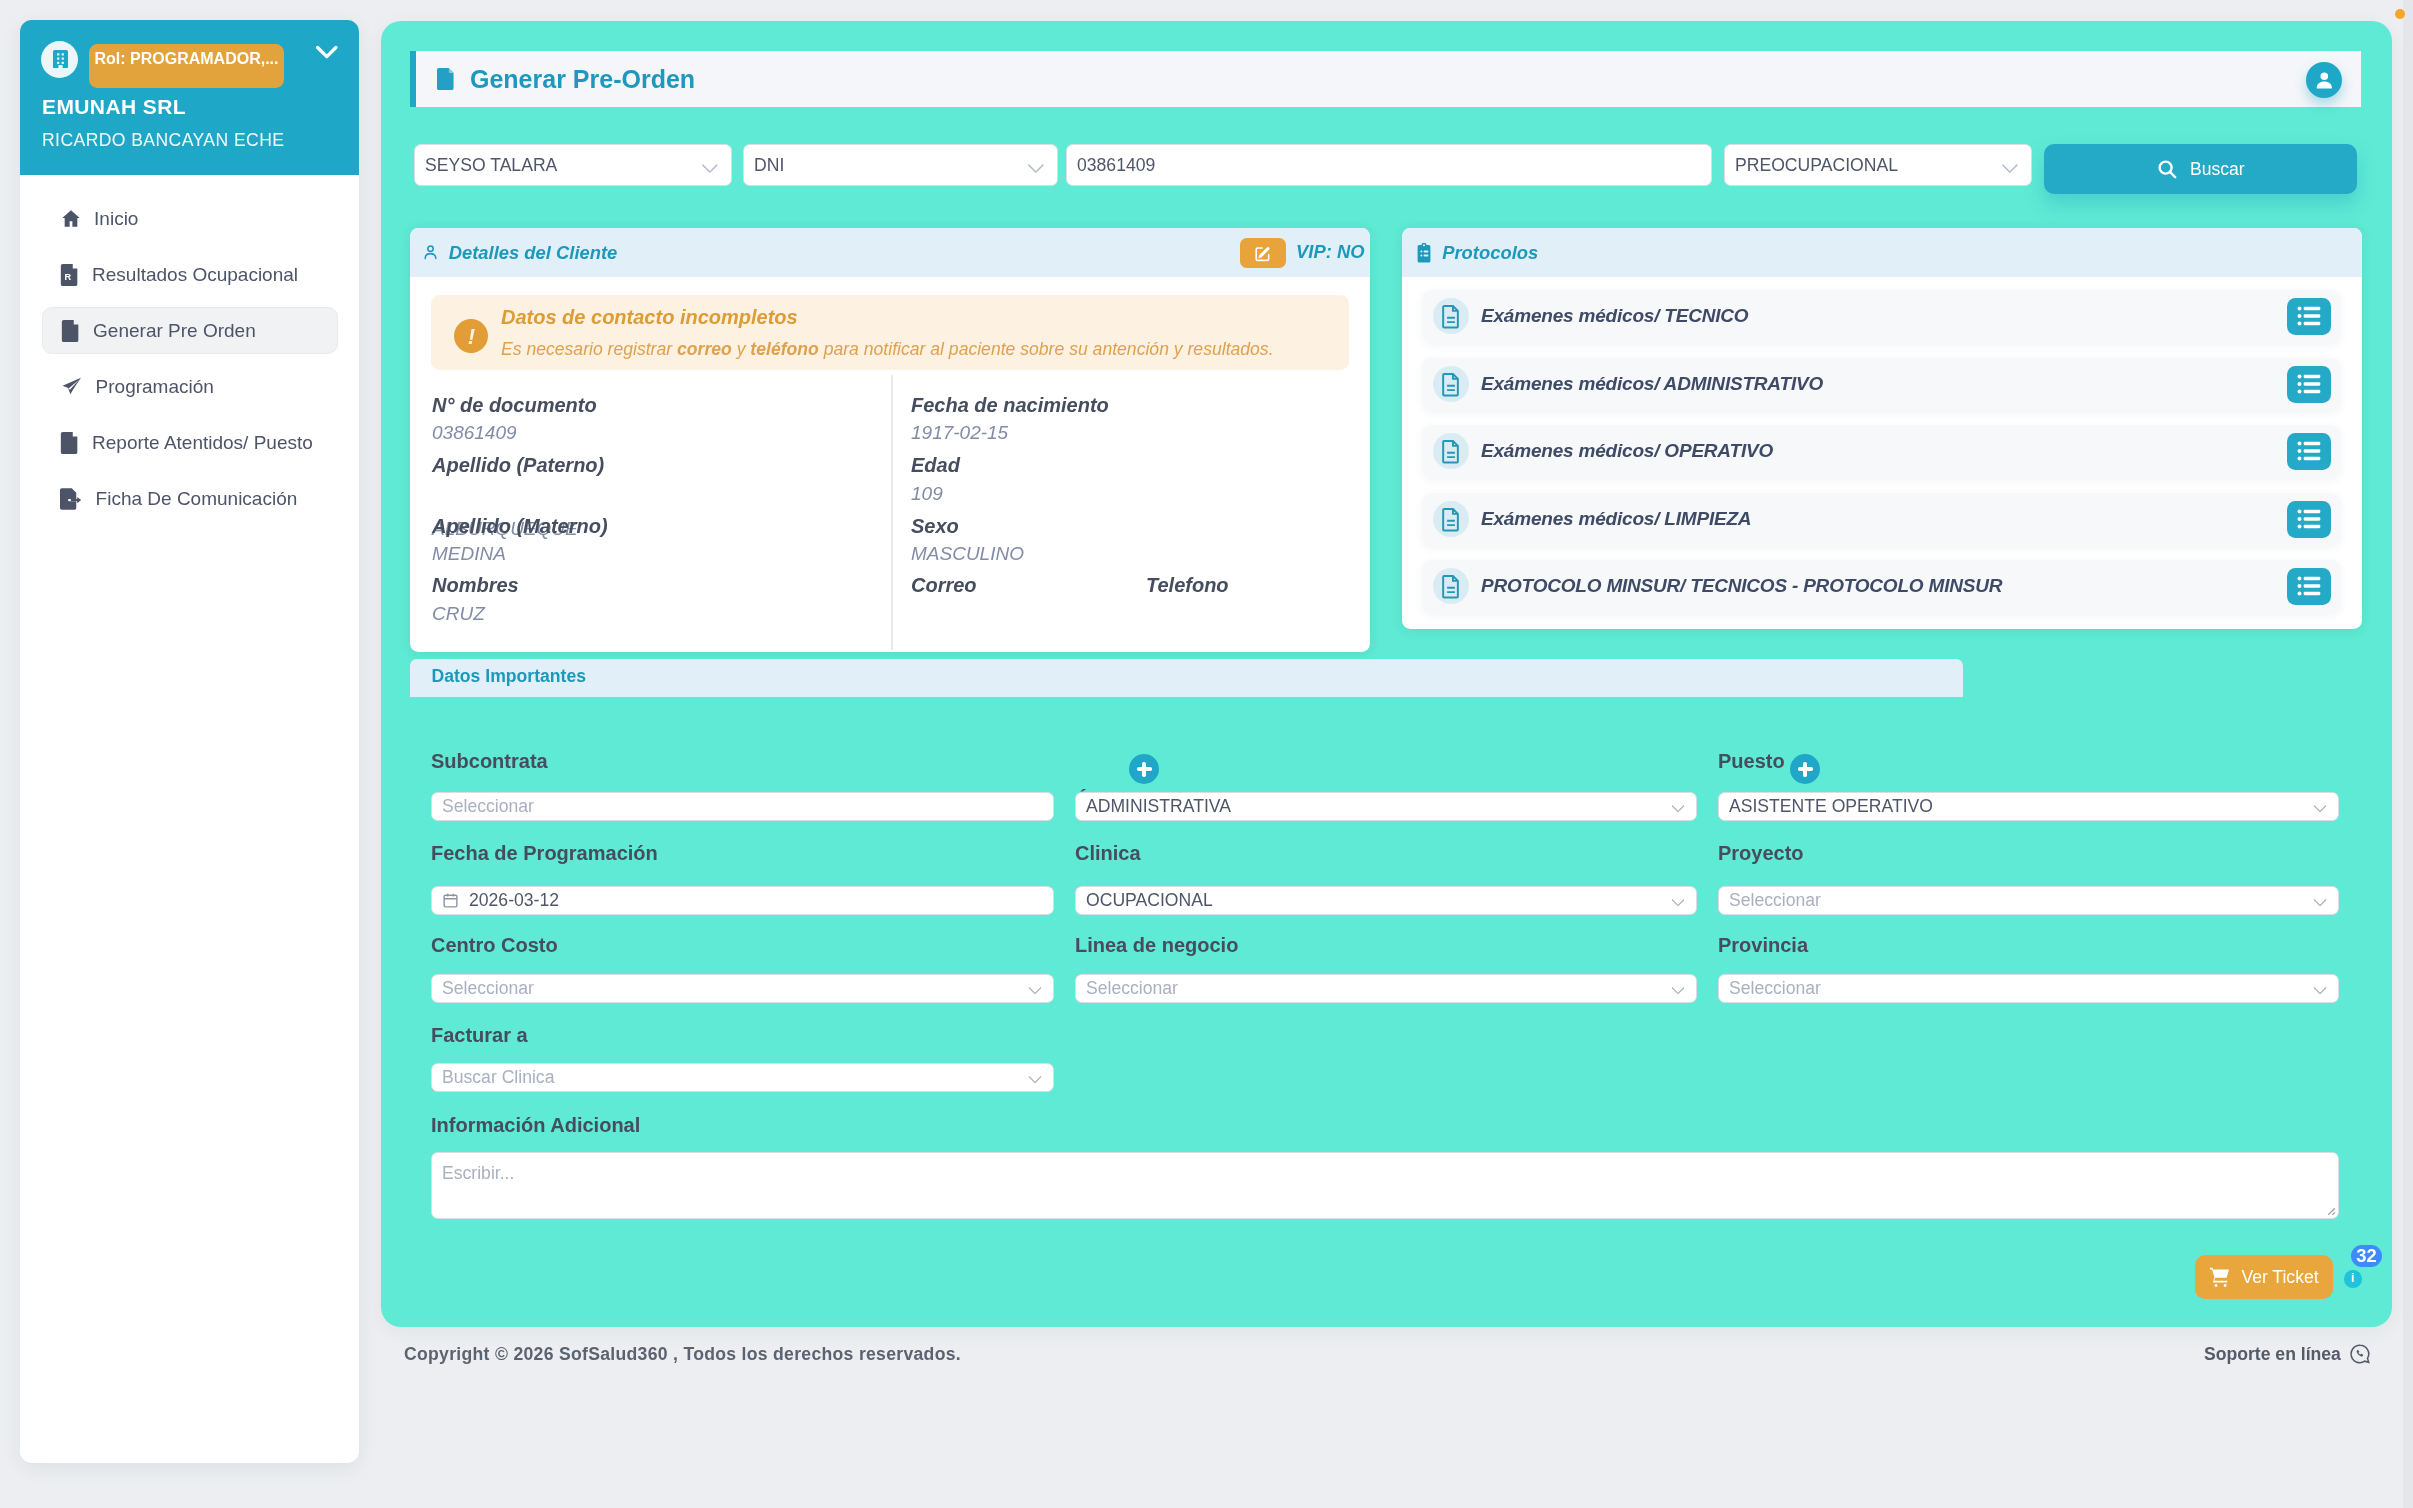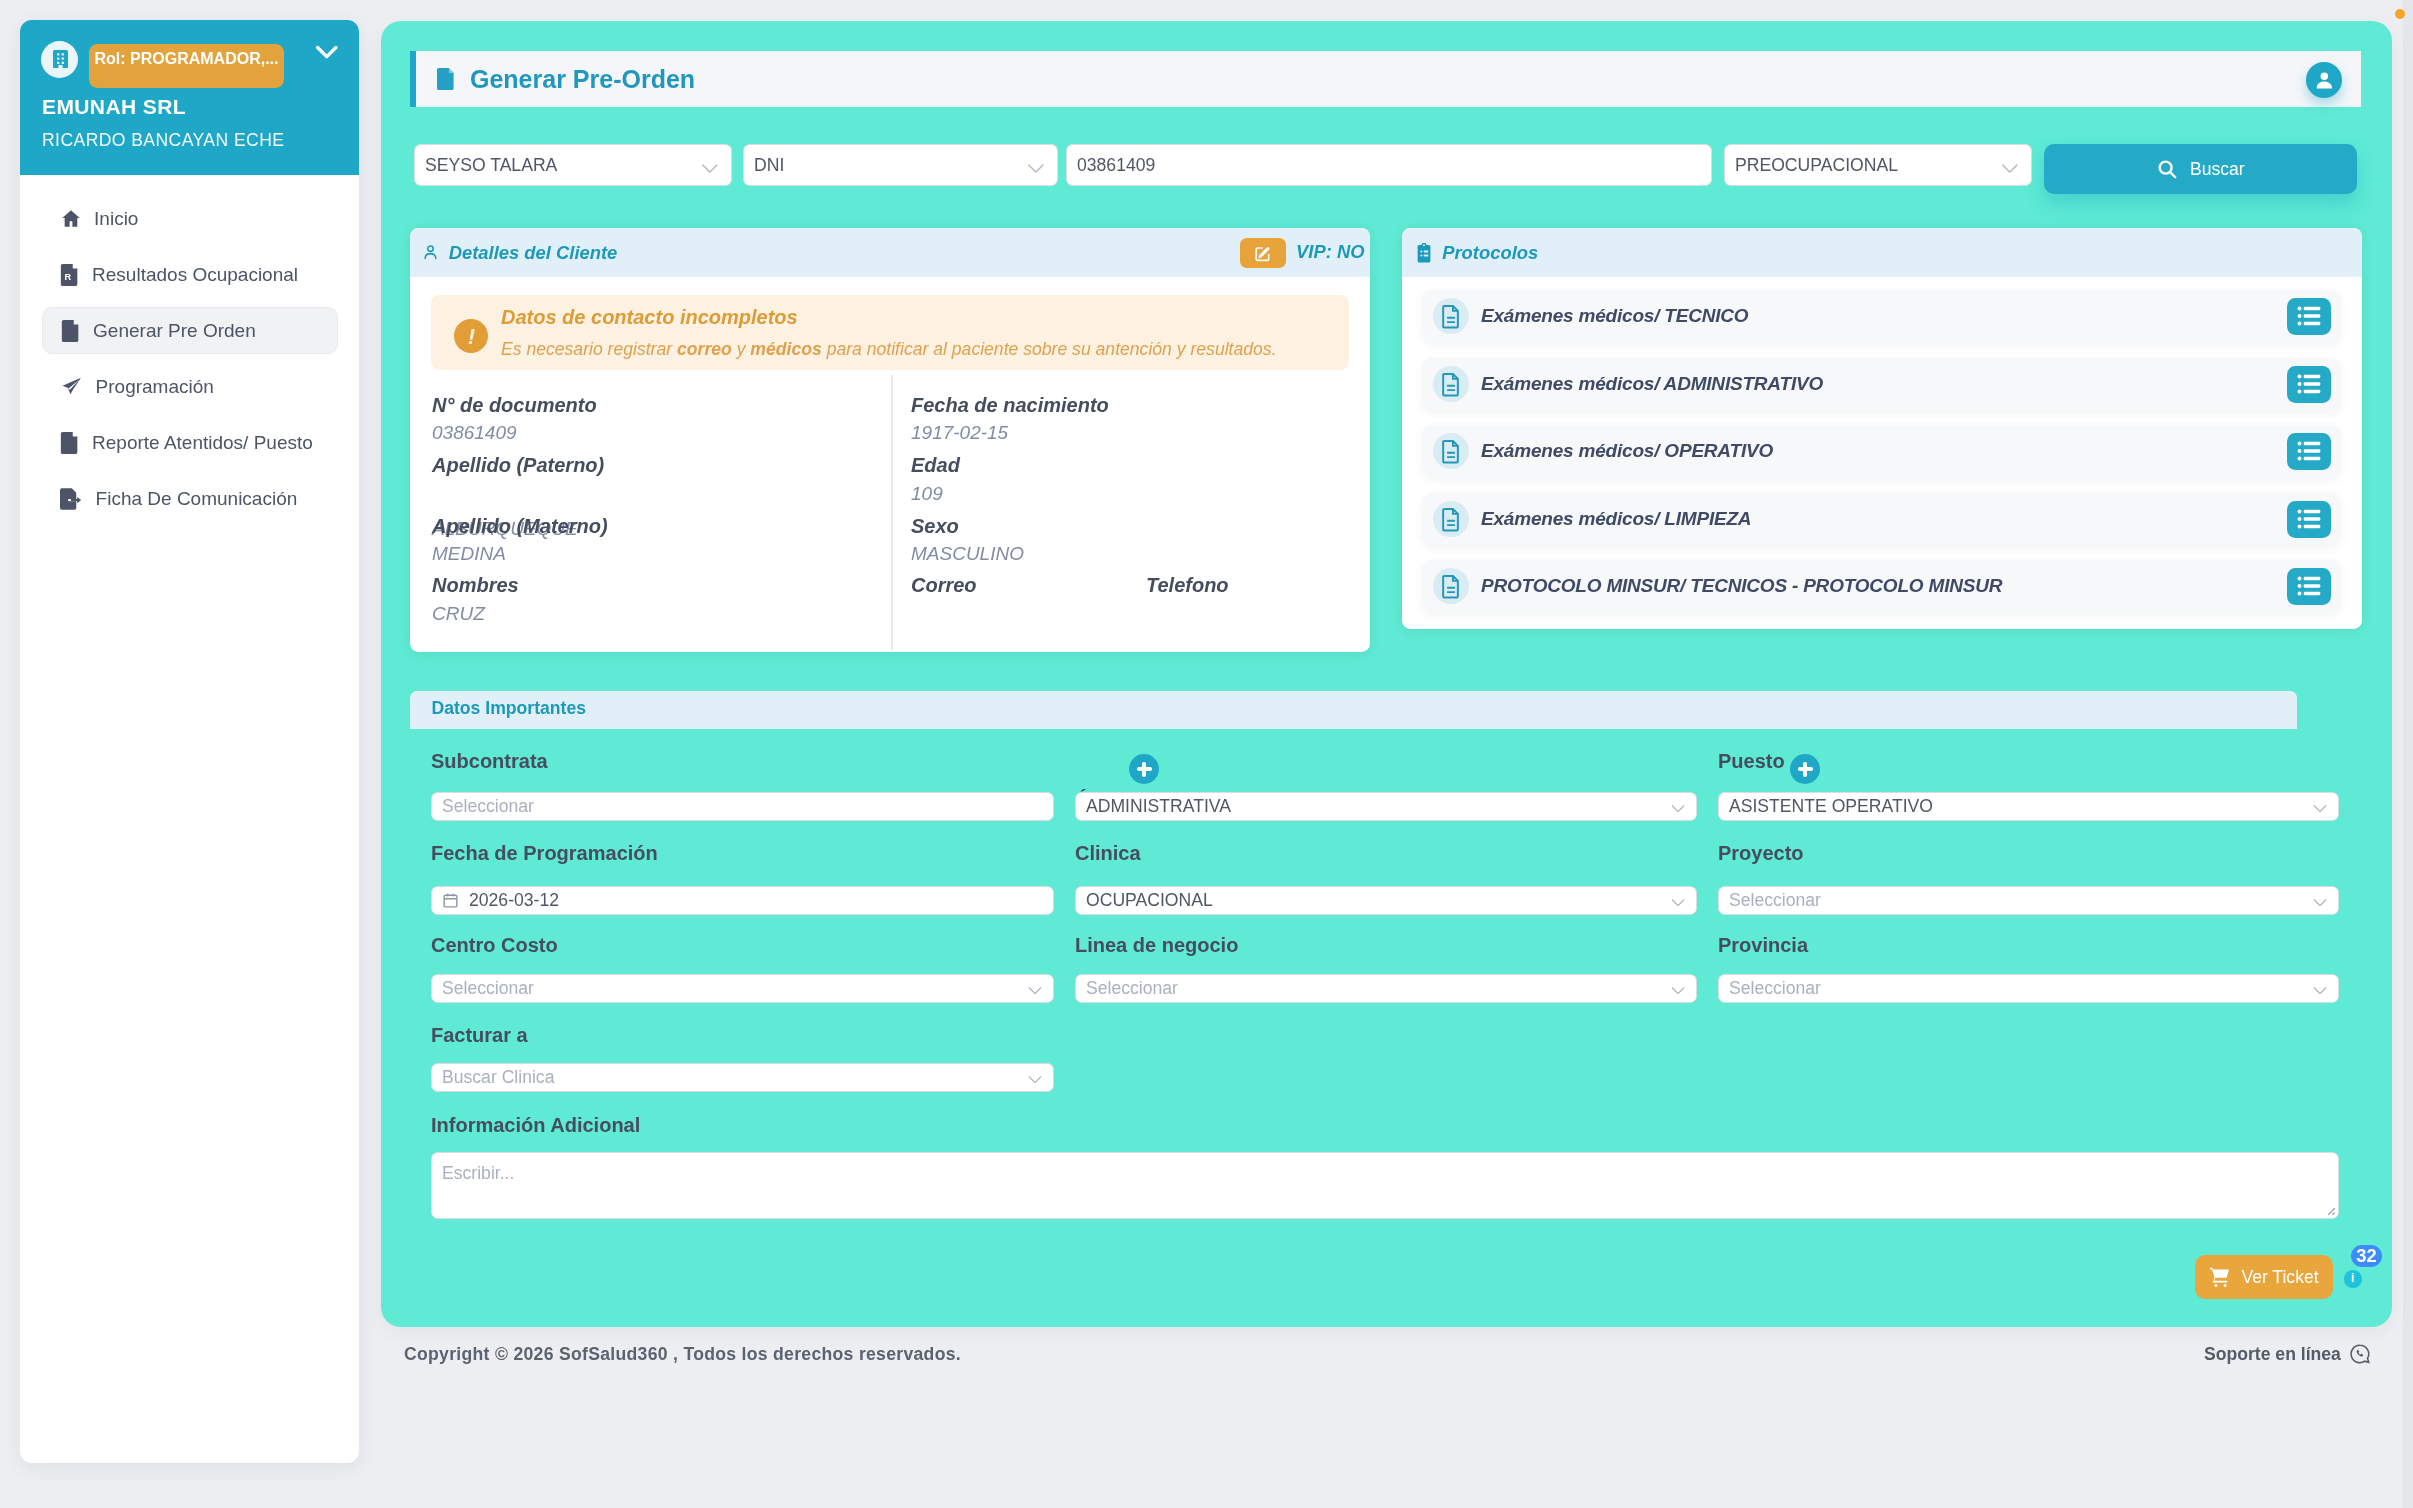--- a/index.html
+++ b/index.html
@@ -172,21 +172,21 @@
           </svg>
       </div>
       <span style="position:absolute;left:886px;top:12.6px;white-space:nowrap;">VIP: NO</span>
     </div>
 
     <div style="position:absolute;left:21px;top:67px;width:918px;height:75px;background:#fdf2e2;border-radius:8.4px;">
       <div style="position:absolute;left:22.6px;top:24px;width:34px;height:34px;border-radius:50%;background:#e29d36;">
         <span style="position:absolute;left:14.2px;top:5px;color:#fdf2e2;font-size:22px;font-weight:bold;">!</span>
       </div>
       <div style="position:absolute;left:70px;top:11px;color:#dd9c35;font-size:20px;font-weight:bold;">Datos de contacto incompletos</div>
-      <div style="position:absolute;left:70px;top:44px;color:#dfa14d;font-size:17.6px;white-space:nowrap;">Es necesario registrar <b>correo</b> y <b>médicos</b> para notificar al paciente sobre su antención y resultados.</div>
+      <div style="position:absolute;left:70px;top:44px;color:#dfa14d;font-size:17.6px;white-space:nowrap;">Es necesario registrar <b>correo</b> y <b>teléfono</b> para notificar al paciente sobre su antención y resultados.</div>
     </div>
 
     <div style="position:absolute;left:481px;top:147px;width:1.7px;height:275px;background:#e8eaee;"></div>
 
     <div class="lbl" style="left:22px;top:166px;">N° de documento</div>
     <div class="val" style="left:22px;top:194px;">03861409</div>
     <div class="lbl" style="left:22px;top:226px;">Apellido (Paterno)</div>
     <div class="val" style="left:22px;top:255px;margin-top:35px;">ALBURQUEQUE</div>
     <div class="lbl" style="left:22px;top:287px;">Apellido (Materno)</div>
     <div class="val" style="left:22px;top:315px;">MEDINA</div>
@@ -305,21 +305,21 @@
             <circle cx="3" cy="13" r="2.4"></circle>
             <rect x="8" y="11" width="20" height="4" rx="1.4"></rect>
             <circle cx="3" cy="22" r="2.4"></circle>
             <rect x="8" y="20" width="20" height="4" rx="1.4"></rect>
           </svg>
         </b>
         <span>PROTOCOLO MINSUR/ TECNICOS - PROTOCOLO MINSUR</span>
       </div>
   </div>
 
-  <div style="position:absolute;left:28.5px;top:670px;width:1887px;height:38px;background:#e1f0f8;border-radius:6.7px 6.7px 0 0;">
+  <div style="position:absolute;left:28.5px;top:638px;width:1553px;height:38px;background:#e1f0f8;border-radius:6.7px 6.7px 0 0;">
     <span style="position:absolute;left:22px;top:6.7px;color:#1b99bb;font-size:17.6px;font-weight:bold;">Datos Importantes</span>
   </div>
 
   <div class="dlbl" style="left:50px;top:729px;">Subcontrata</div>
   <div class="dlbl" style="left:694px;top:729px;margin-top:39px;">Área</div>
   <div class="plus" style="left:748px;top:733px;"></div>
   <div class="dlbl" style="left:1337px;top:729px;">Puesto</div>
   <div class="plus" style="left:1409px;top:733px;"></div>
 
   <div class="inp" style="left:50px;top:771px;width:623px;">Seleccionar</div>

